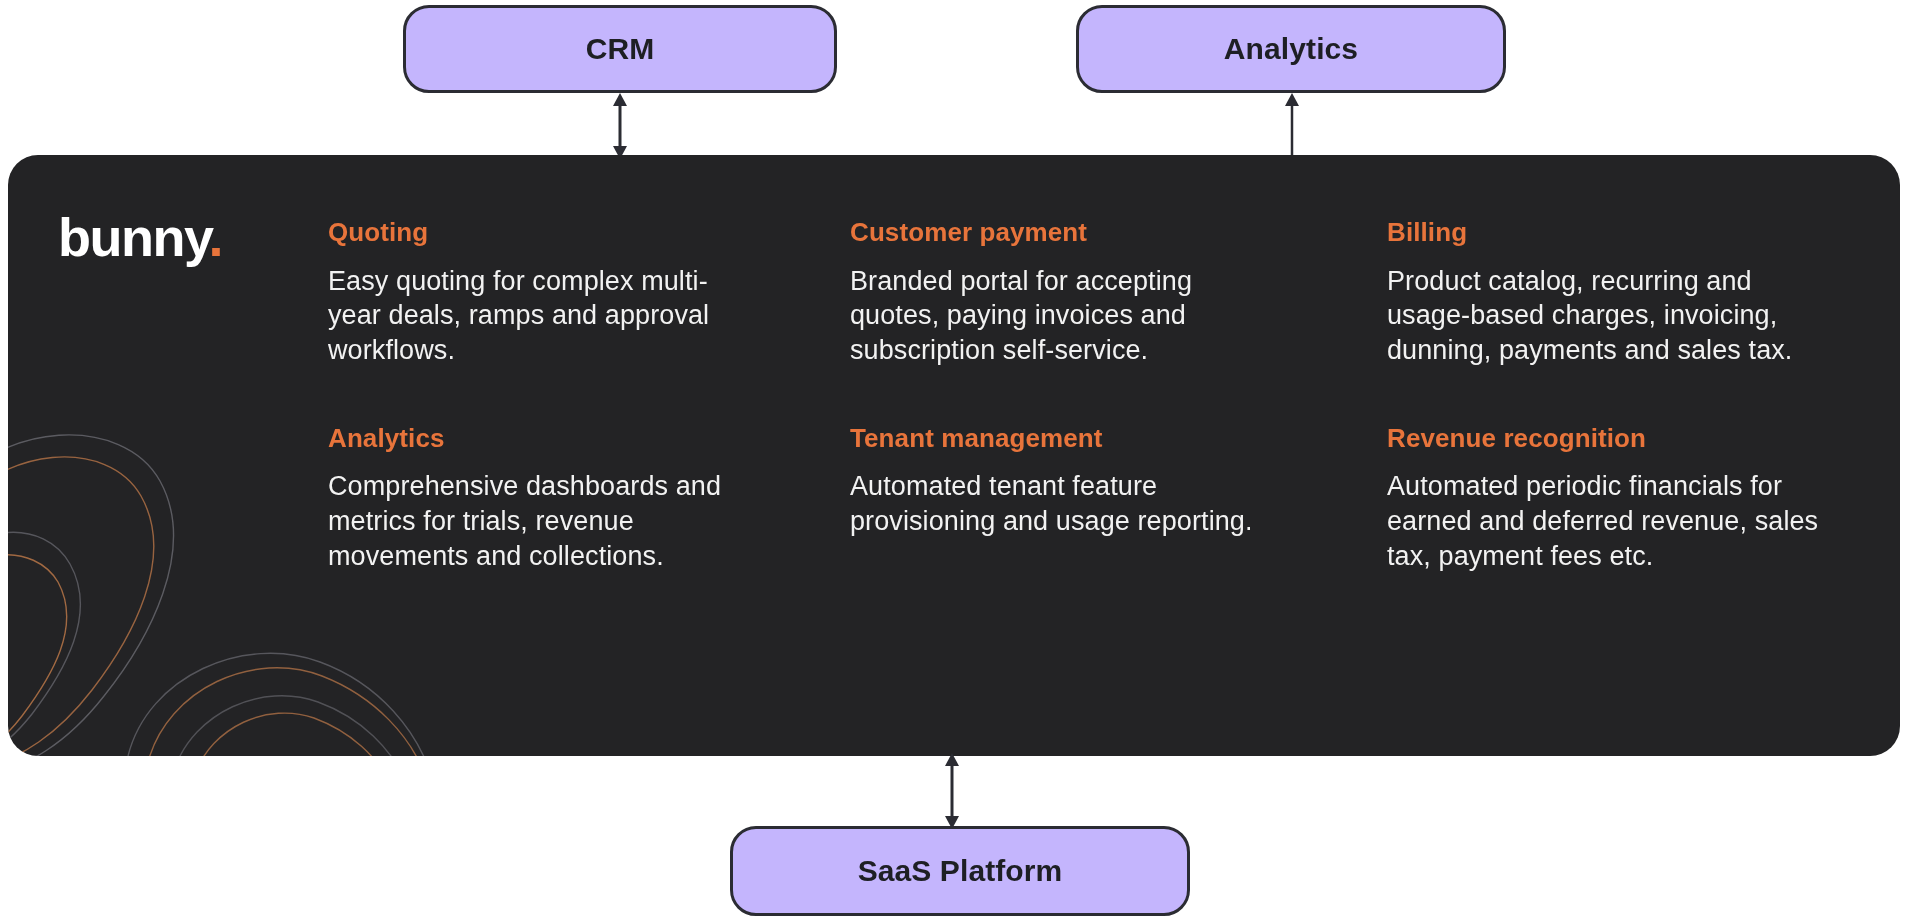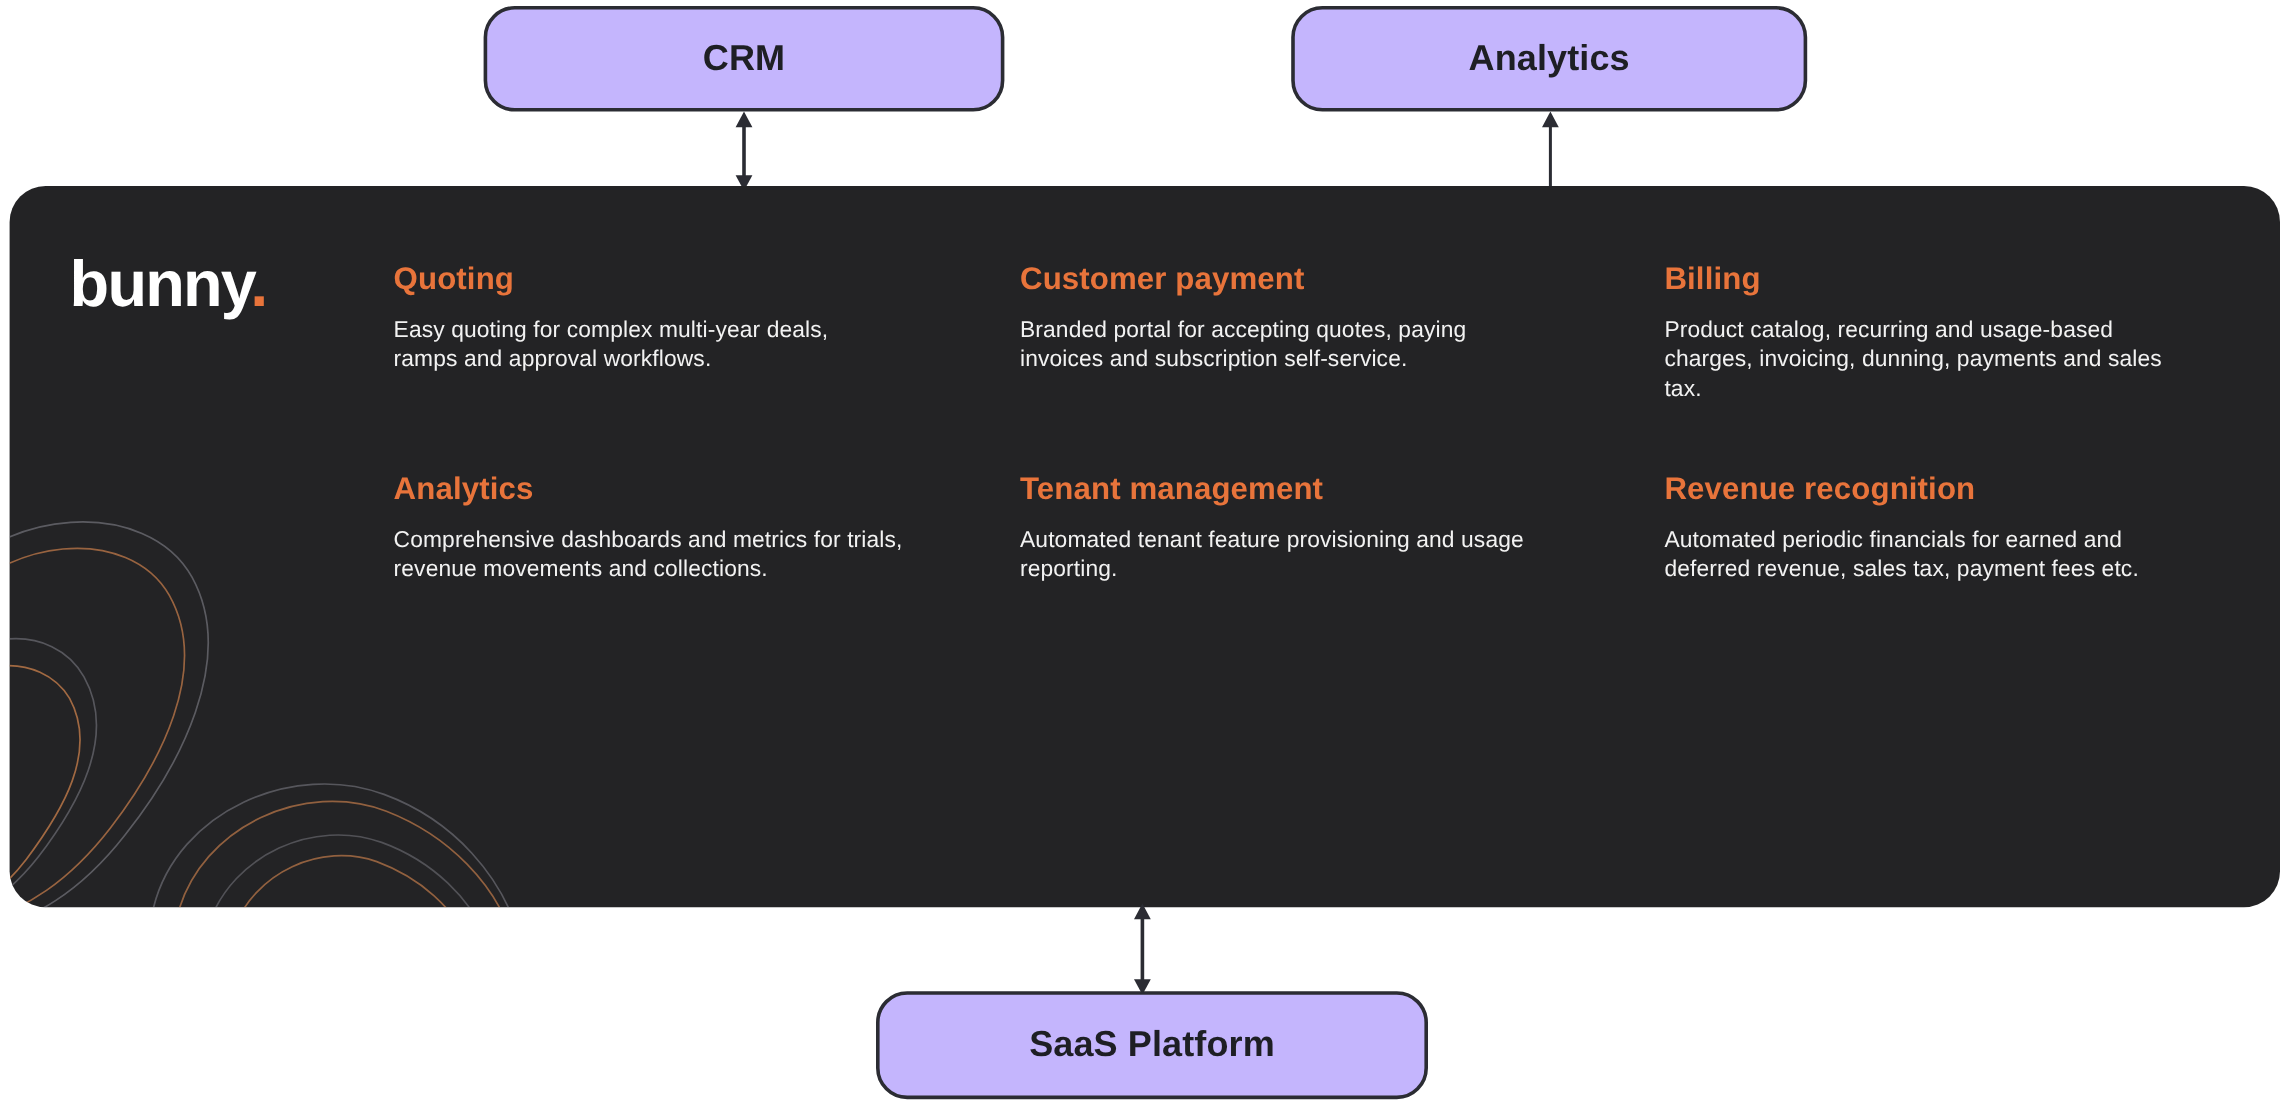--- a/index.html
+++ b/index.html
@@ -100,21 +100,21 @@
   .feature-title {
     font-size: 26px;
     font-weight: bold;
     color: #e8743b;
     line-height: 1.15;
     margin-bottom: 16px;
     letter-spacing: 0.1px;
   }
 
   .feature-desc {
-    font-size: 19px;
+    font-size: 27px;
     font-weight: normal;
     color: #f2f2f2;
     line-height: 1.28;
     letter-spacing: 0.1px;
     max-width: 420px;
   }
   .feature.wide .feature-desc { max-width: 440px; }
 </style>
 </head>
 <body>

